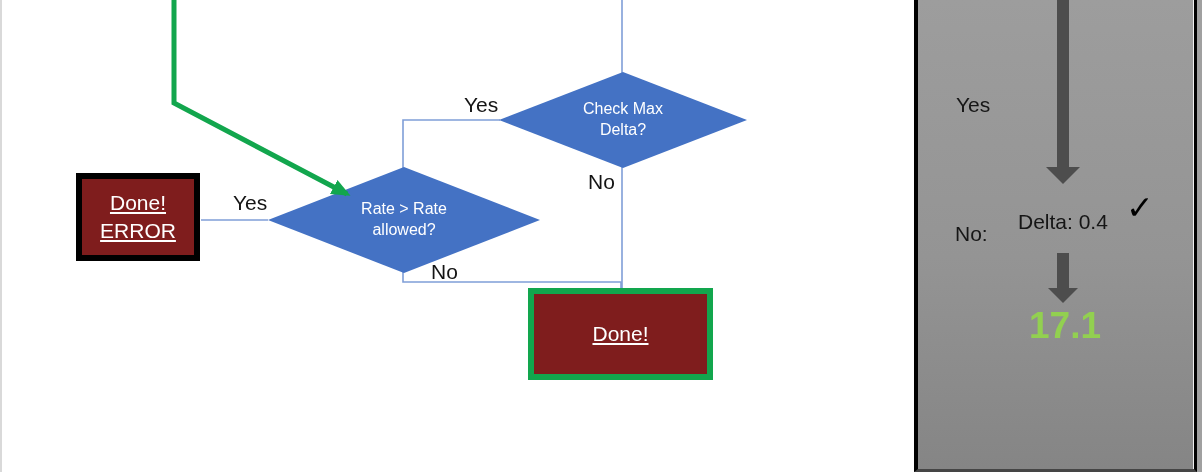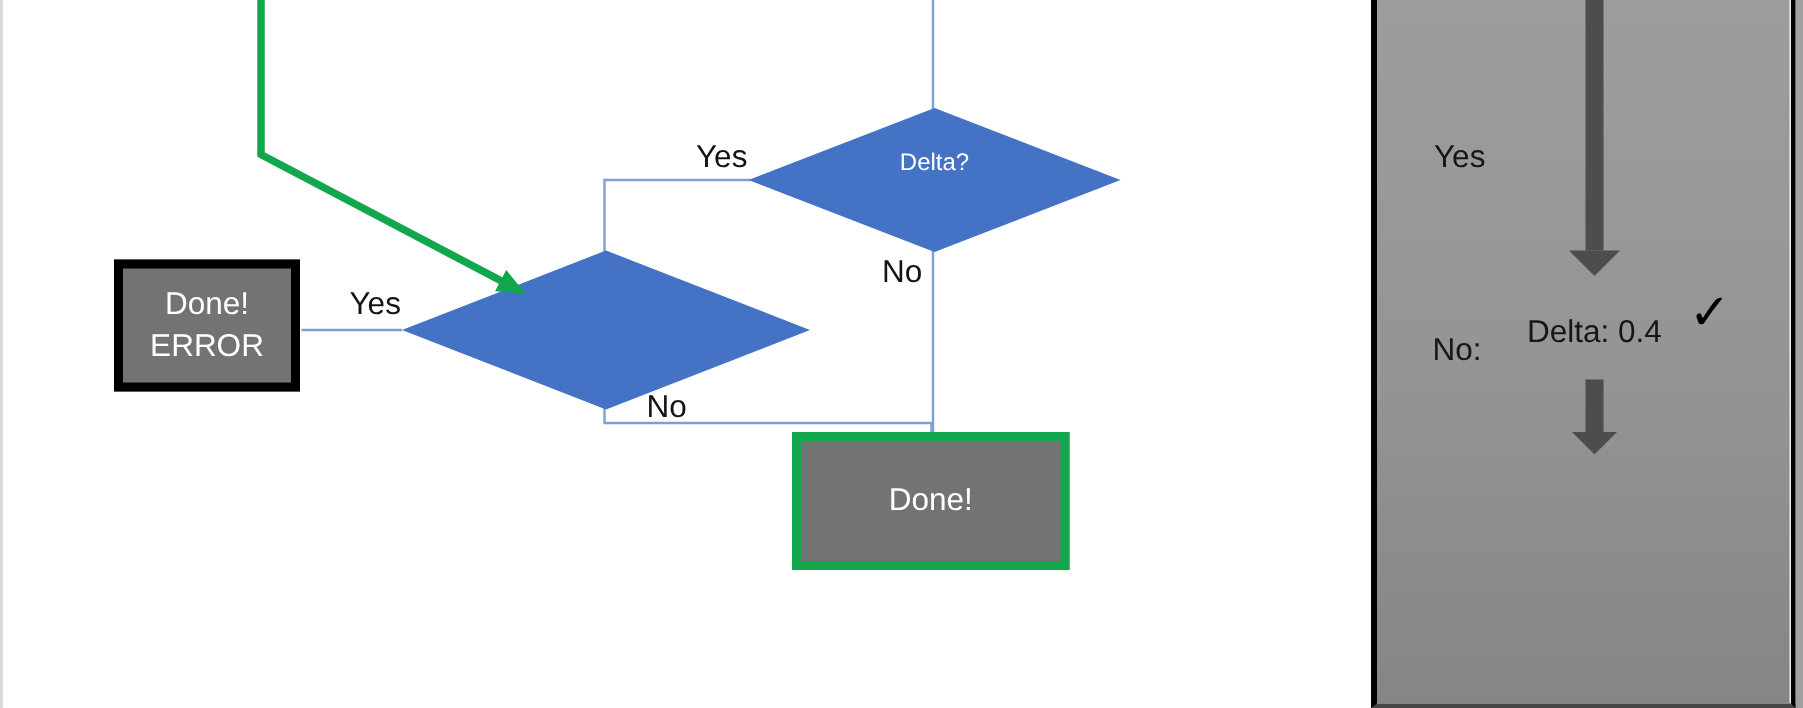--- a/index.html
+++ b/index.html
@@ -15,24 +15,25 @@
   }
   .left-edge{
     position:absolute;left:0;top:0;width:2px;height:472px;
     background:#d9d9d9;
   }
   .flow-svg{position:absolute;left:0;top:0;z-index:1;}
 
   
   .fbox{
     position:absolute;z-index:3;
-    background:#737373;color:#ffffff;
+    background:#7f1d1d;color:#ffffff;
     display:flex;flex-direction:column;align-items:center;justify-content:center;
     text-align:center;font-size:21px;line-height:28px;
     box-sizing:border-box;
+    text-decoration:underline;
   }
   .error-box{
     left:76px;top:173px;width:124px;height:88px;
     border:6px solid #000000;
   }
   .done-box{
     left:528px;top:288px;width:185px;height:92px;
     border:6px solid #12A64D;
   }
 
@@ -118,23 +119,26 @@
     <polyline points="268,220 201,220" fill="none" stroke="#7F9ED7" stroke-width="1.6"></polyline>
     <polyline points="403,270 403,282 621,282 621,291" fill="none" stroke="#7F9ED7" stroke-width="1.6"></polyline>
 
     <polygon points="623,72 747,120 623,168 499,120" fill="#4472C4"></polygon>
     <polygon points="404,167 540,220 404,273 268,220" fill="#4472C4"></polygon>
 
     <polyline points="174,0 174,103 347,194" fill="none" stroke="#12A64D" stroke-width="5" marker-end="url(#greenArrow)"></polyline>
   </svg>
 
   <div class="dtext d1">
+    <div>Check Max</div>
     <div>Delta?</div>
   </div>
   <div class="dtext d2">
+    <div>Rate &gt; Rate</div>
+    <div>allowed?</div>
   </div>
 
   <div class="elabel lbl-yes1">Yes</div>
   <div class="elabel lbl-no1">No</div>
   <div class="elabel lbl-yes2">Yes</div>
   <div class="elabel lbl-no2">No</div>
 
   <div class="fbox error-box">
     <div>Done!</div>
     <div>ERROR</div>
@@ -149,17 +153,18 @@
 
     <div class="panel-label p-yes">Yes</div>
 
     <div class="panel-label p-no">No:</div>
     <div class="panel-label p-delta">Delta: 0.4</div>
     <div class="p-check">✓</div>
 
     <div class="arrow-shaft shaft2"></div>
     <div class="arrow-head head2"></div>
 
+    <div class="p-result">17.1</div>
   </div>
 
   <div class="right-strip"></div>
 
 </div>
 
 </body></html>

